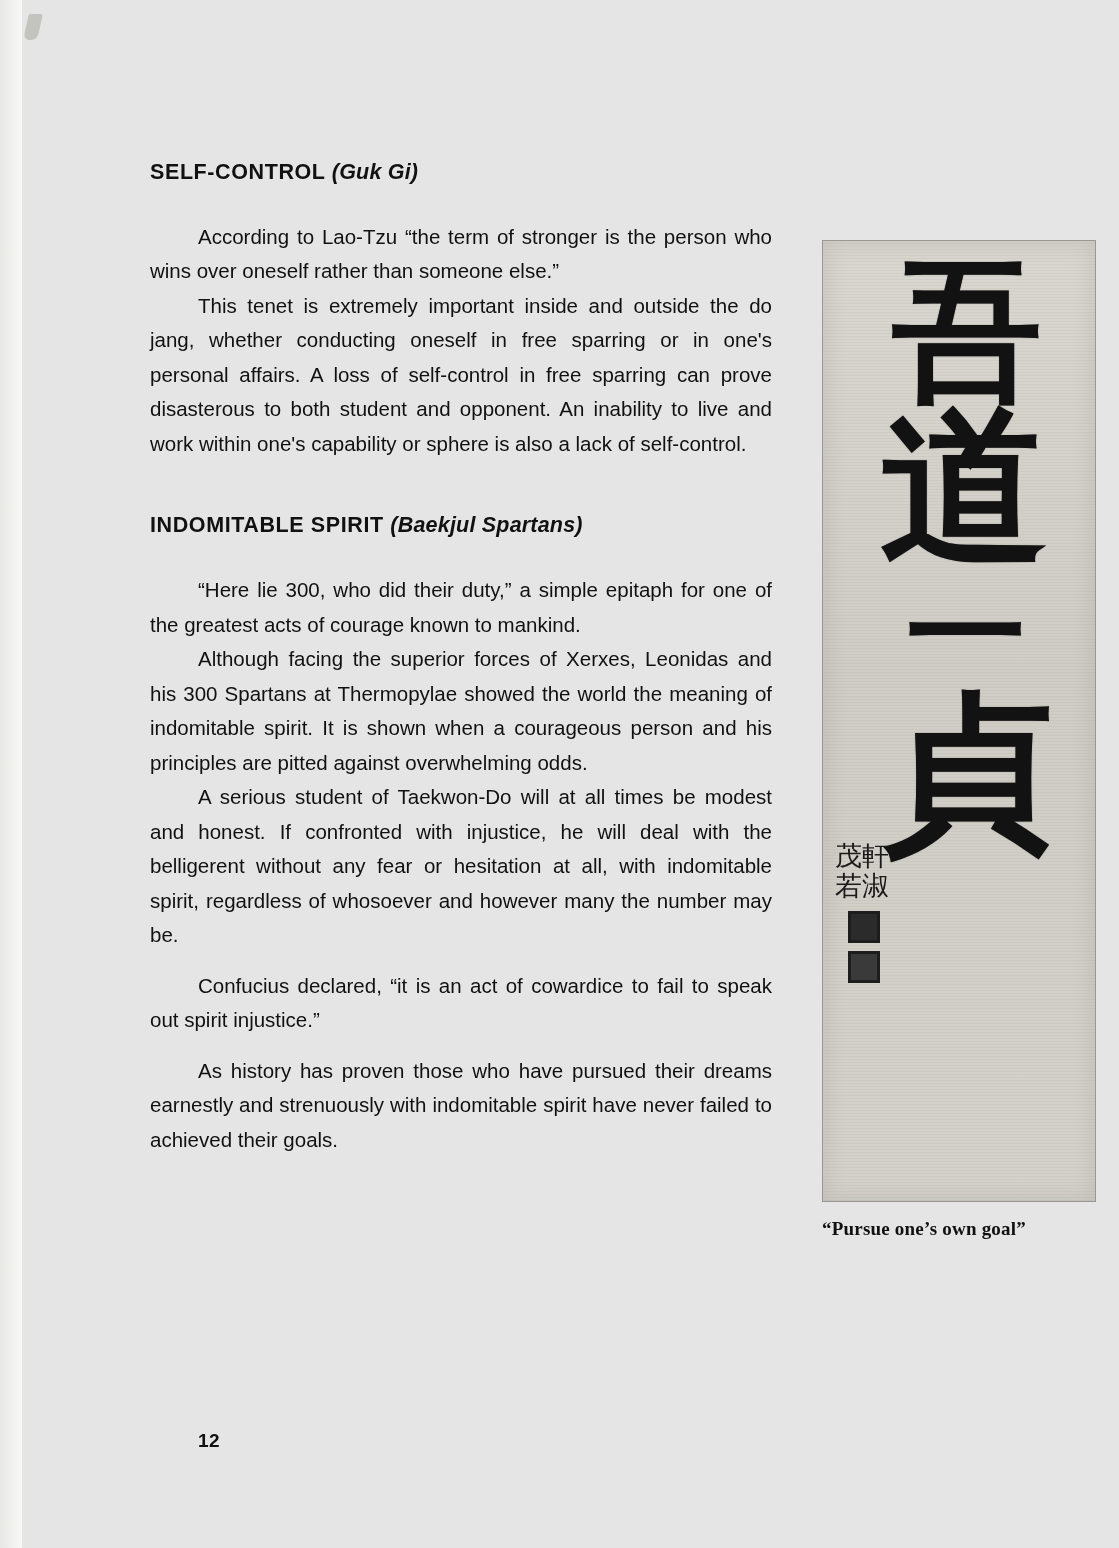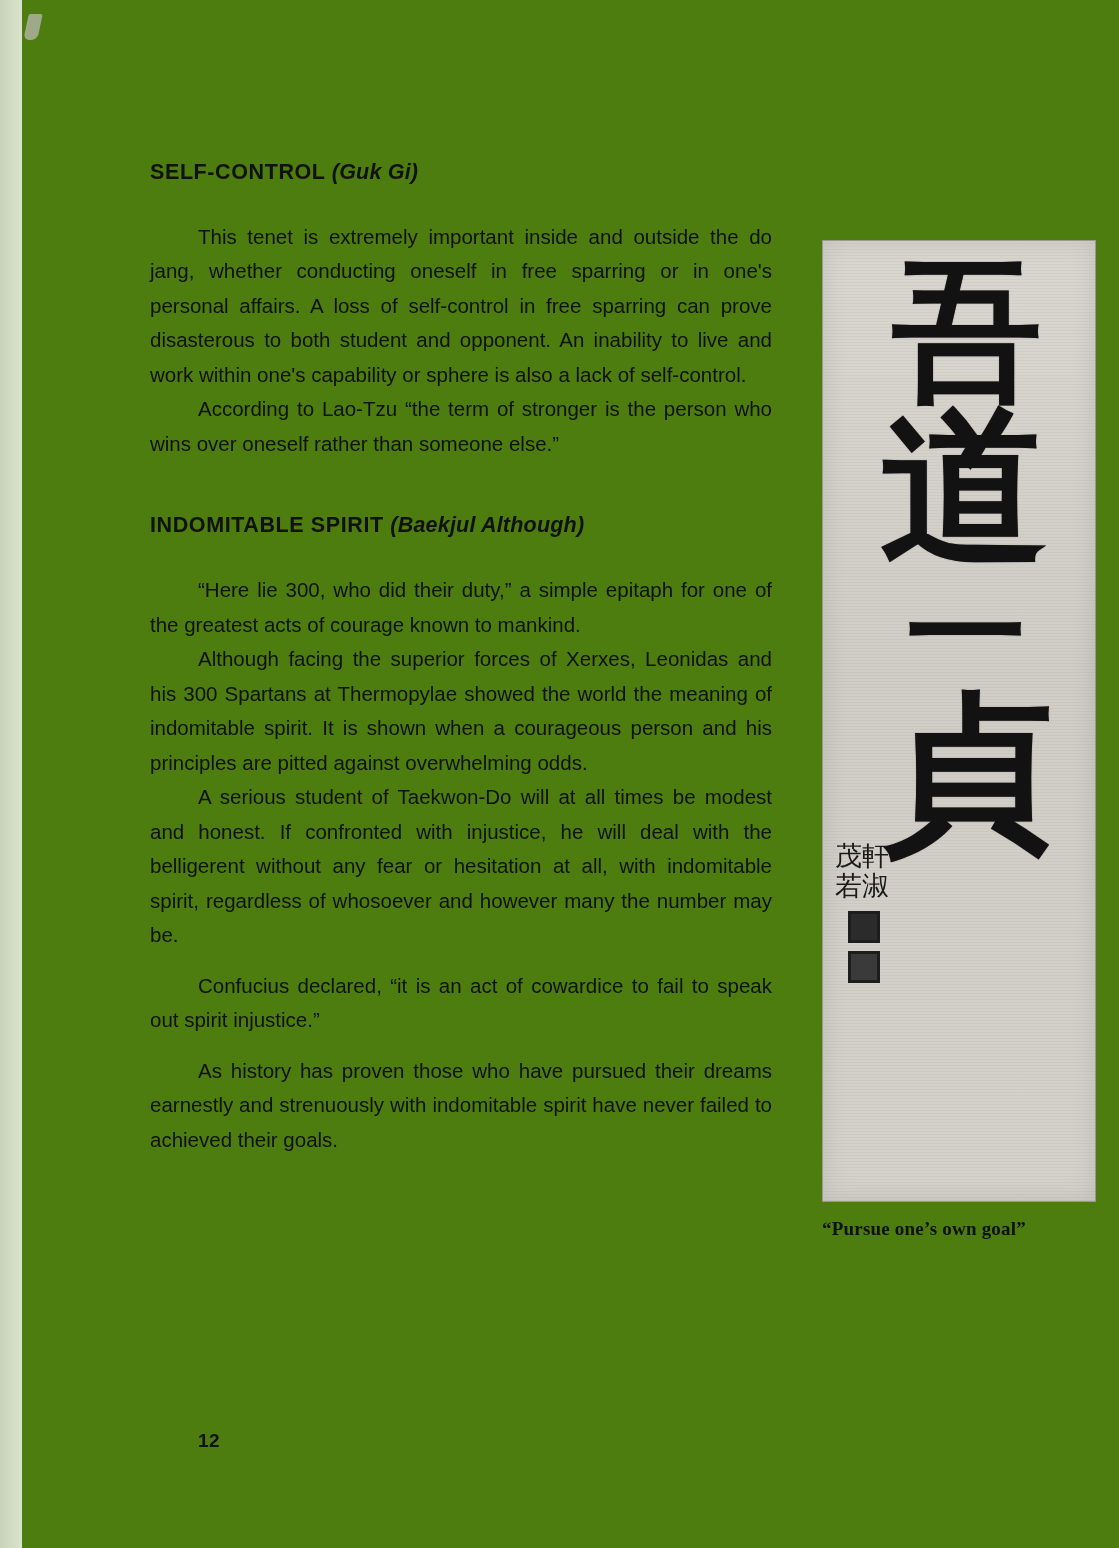--- a/index.html
+++ b/index.html
@@ -13,21 +13,21 @@
     position: relative;
     font-family: "Liberation Sans", sans-serif;
     color: #111111;
     overflow: hidden;
   }
 
   
   .page {
     position: absolute;
     inset: 0;
-    background: #4d7c0f;
+    background: #e5e5e5;
   }
 
   .scan-edge {
     position: absolute;
     left: 0; top: 0;
     width: 22px; height: 1548px;
     background: linear-gradient(90deg, #e8e8e4 0%, #fdfdfb 100%);
     opacity: .8;
   }
   .corner-mark {
@@ -172,28 +172,28 @@
   <div class="content">
 
     <div class="col-text">
 
       <h2 class="section-title">
         <span>SELF-CONTROL</span>
         <span class="rom">(Guk Gi)</span>
       </h2>
       <div class="gap-after-title"></div>
 
+      <p class="para">According to Lao-Tzu “the term of stronger is the person who wins over oneself rather than someone else.”</p>
       <p class="para">This tenet is extremely important inside and outside the do jang, whether conducting oneself in free sparring or in one's personal affairs. A loss of self-control in free sparring can prove disasterous to both student and opponent. An inability to live and work within one's capability or sphere is also a lack of self-control.</p>
-      <p class="para">According to Lao-Tzu “the term of stronger is the person who wins over oneself rather than someone else.”</p>
 
       <div class="gap-section"></div>
 
       <h2 class="section-title">
         <span>INDOMITABLE SPIRIT</span>
-        <span class="rom">(Baekjul Although)</span>
+        <span class="rom">(Baekjul Spartans)</span>
       </h2>
       <div class="gap-after-title"></div>
 
       <p class="para">“Here lie 300, who did their duty,” a simple epitaph for one of the greatest acts of courage known to mankind.</p>
       <p class="para">Although facing the superior forces of Xerxes, Leonidas and his 300 Spartans at Thermopylae showed the world the meaning of indomitable spirit. It is shown when a courageous person and his principles are pitted against overwhelming odds.</p>
       <p class="para">A serious student of Taekwon-Do will at all times be modest and honest. If confronted with injustice, he will deal with the belligerent without any fear or hesitation at all, with indomitable spirit, regardless of whosoever and however many the number may be.</p>
       <div class="gap-para-lg"></div>
       <p class="para">Confucius declared, “it is an act of cowardice to fail to speak out spirit injustice.”</p>
       <div class="gap-para-lg"></div>
       <p class="para">As history has proven those who have pursued their dreams earnestly and strenuously with indomitable spirit have never failed to achieved their goals.</p>

